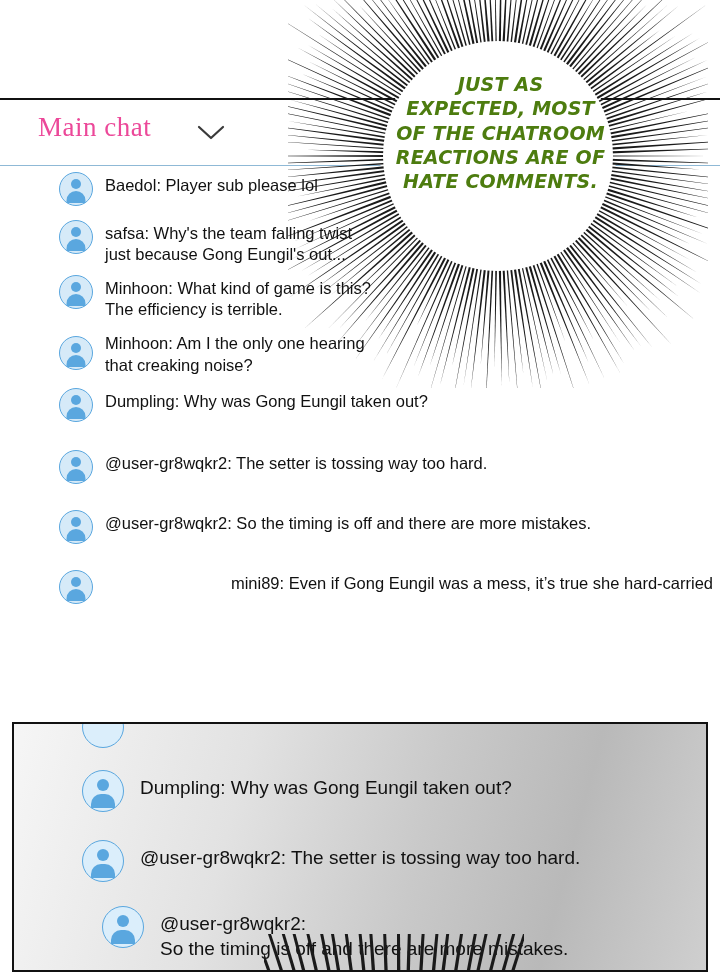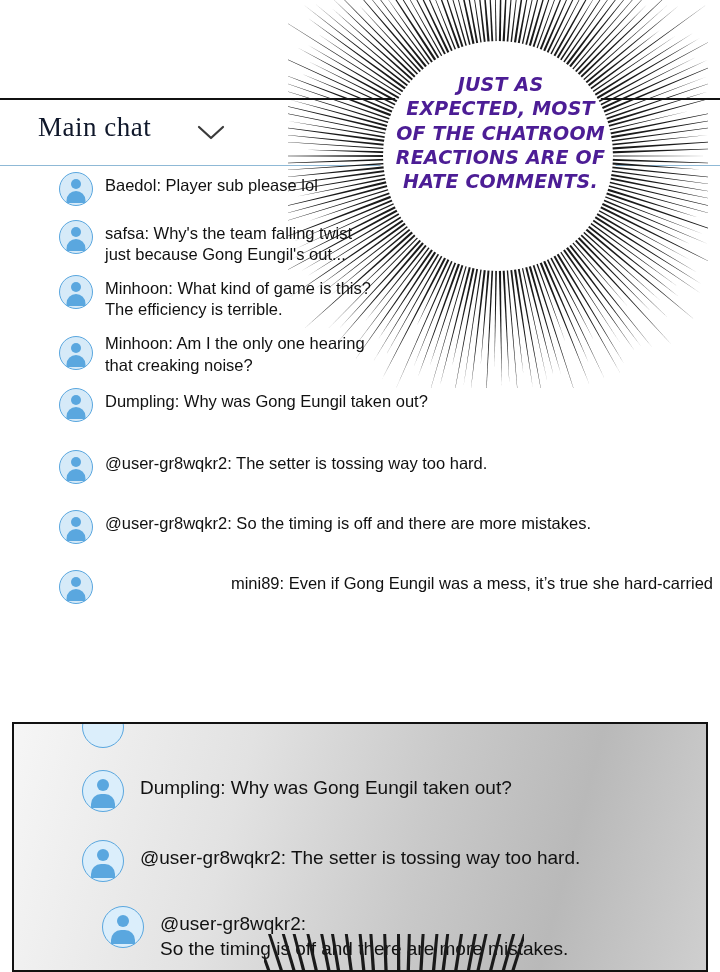--- a/index.html
+++ b/index.html
@@ -27,21 +27,21 @@
     border-bottom: 1.5px solid #8fb9d6;
     box-sizing: border-box;
   }
   .chat-title {
     position: absolute;
     left: 38px;
     top: 12px;
     font-family: "Liberation Serif", serif;
     font-size: 27px;
     letter-spacing: 0.5px;
-    color: #0f172a;
+    color: #ec4899;
   }
   .chevron {
     position: absolute;
     left: 196px;
     top: 24px;
     width: 30px;
     height: 18px;
   }
   .chevron svg { display:block; }
 
@@ -116,21 +116,21 @@
     position: absolute;
     left: 378px;
     top: 72px;
     width: 245px;
     text-align: center;
     font-family: "DejaVu Sans", sans-serif;
     font-style: italic;
     font-weight: bold;
     font-size: 19px;
     line-height: 1.28;
-    color: #4c1d95;
+    color: #4d7c0f;
     letter-spacing: 0.2px;
     white-space: pre-line;
   }
 
   
   .zoom-panel {
     position: absolute;
     left: 12px;
     top: 722px;
     width: 696px;

